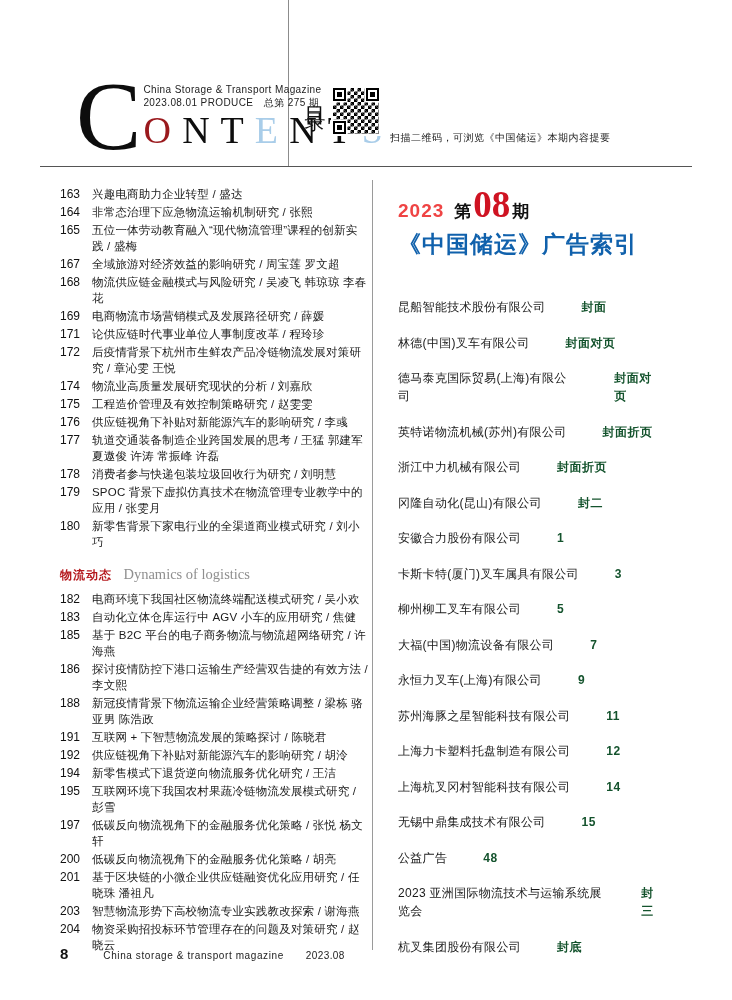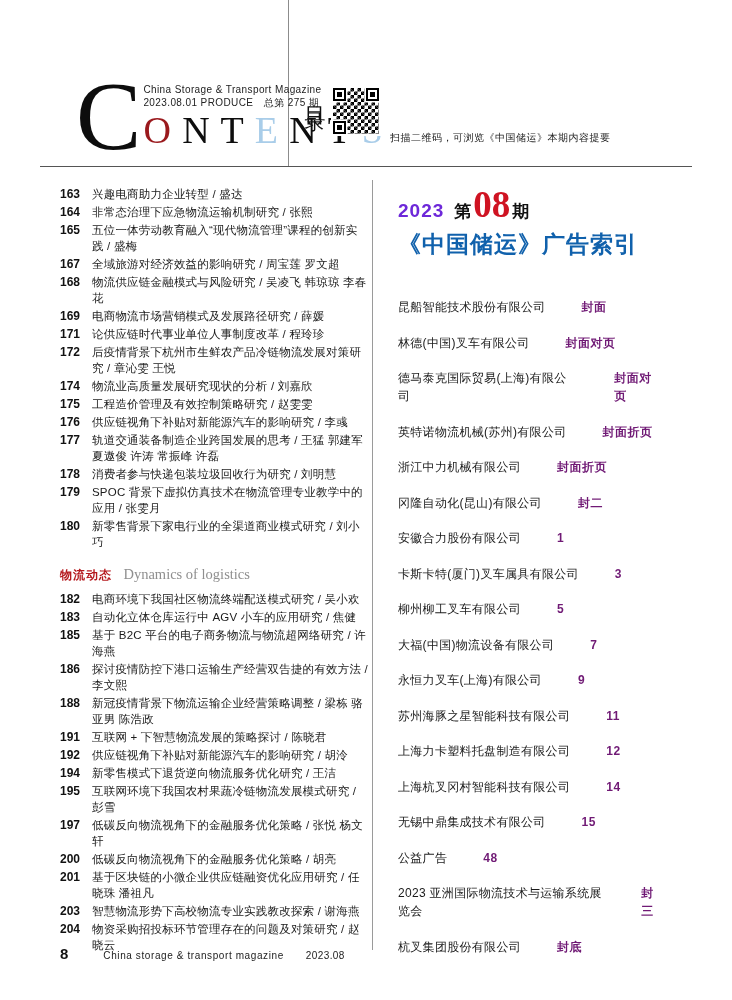--- a/index.html
+++ b/index.html
@@ -42,41 +42,41 @@
   .finder::after { content:""; position:absolute; left:2px; top:2px; width:5px; height:5px; background:#000; }
   .finder.tl { left:0; top:0; } .finder.tr { right:0; top:0; } .finder.bl { left:0; bottom:0; }
 
   .qr-caption { position:absolute; left:390px; top:131px; font-size:10px; letter-spacing:0.5px; color:#222; white-space:nowrap; }
 
   
   .col-divider { position:absolute; left:372px; top:180px; width:1px; height:770px; background:#9a9a9a; }
 
   .articles { position:absolute; left:60px; top:186px; width:308px; }
   .article-row { display:flex; font-size:11.5px; line-height:16px; margin-bottom:2px; }
-  .apg  { flex:none; width:32px; font-weight:700; font-size:12px; color:#111; }
+  .apg  { flex:none; width:32px; font-weight:400; font-size:12px; color:#111; }
   .attl { flex:1; color:#1a1a1a; letter-spacing:0.2px; }
 
   .section-head { margin:15px 0 7px 0; }
   .sec-cn { color:#b5191e; font-weight:800; font-size:12px; letter-spacing:1px; }
   .sec-en { font-family:"Liberation Serif","DejaVu Serif",serif; color:#8f8f8f; font-size:14.5px; margin-left:7px; }
 
   
   .ads { position:absolute; left:398px; top:190px; width:266px; }
   .ad-head1 { display:flex; align-items:baseline; }
-  .ad-year  { font-size:19px; font-weight:700; color:#6d28d9; margin-right:10px; letter-spacing:1px; }
+  .ad-year  { font-size:19px; font-weight:700; color:#ef4444; margin-right:10px; letter-spacing:1px; }
   .ad-di    { font-size:17px; font-weight:700; color:#111; }
   .ad-num   { font-family:"Liberation Serif","DejaVu Serif",serif; font-size:37px; font-weight:700;
               color:#cf1322; line-height:30px; margin:0 2px; }
   .ad-qi    { font-size:17px; font-weight:700; color:#111; }
   .ad-head2 { margin-top:6px; font-size:23px; font-weight:700; color:#1061ac; letter-spacing:1px; white-space:nowrap; }
   .ad-list  { margin-top:38px; }
   .ad-row   { display:flex; justify-content:flex-start; align-items:baseline;
               font-size:12px; line-height:18px; margin-bottom:17.5px; }
   .company  { color:#1a1a1a; letter-spacing:0.3px; }
-  .adpg     { color:#701a75; font-weight:600; font-size:12px; letter-spacing:0.5px;padding-left:36px; }
+  .adpg     { color:#14532d; font-weight:600; font-size:12px; letter-spacing:0.5px;padding-left:36px; }
 
   
   .footer { position:absolute; left:60px; top:945px; display:flex; align-items:baseline; }
   .fpage { font-size:15px; font-weight:700; color:#111; margin-right:35px; }
   .fmag  { font-size:10px; color:#222; letter-spacing:0.6px; }
   .fdate { font-size:10px; color:#222; margin-left:22px; letter-spacing:0.4px; }
 </style>
 </head>
 <body>
 

